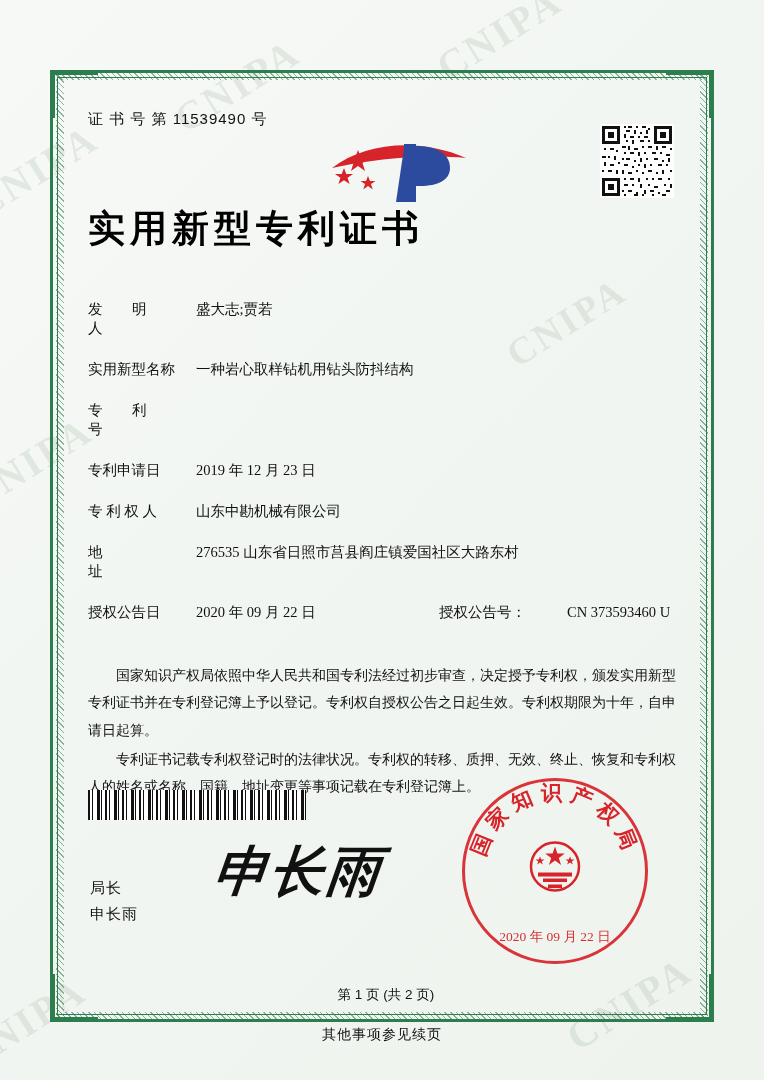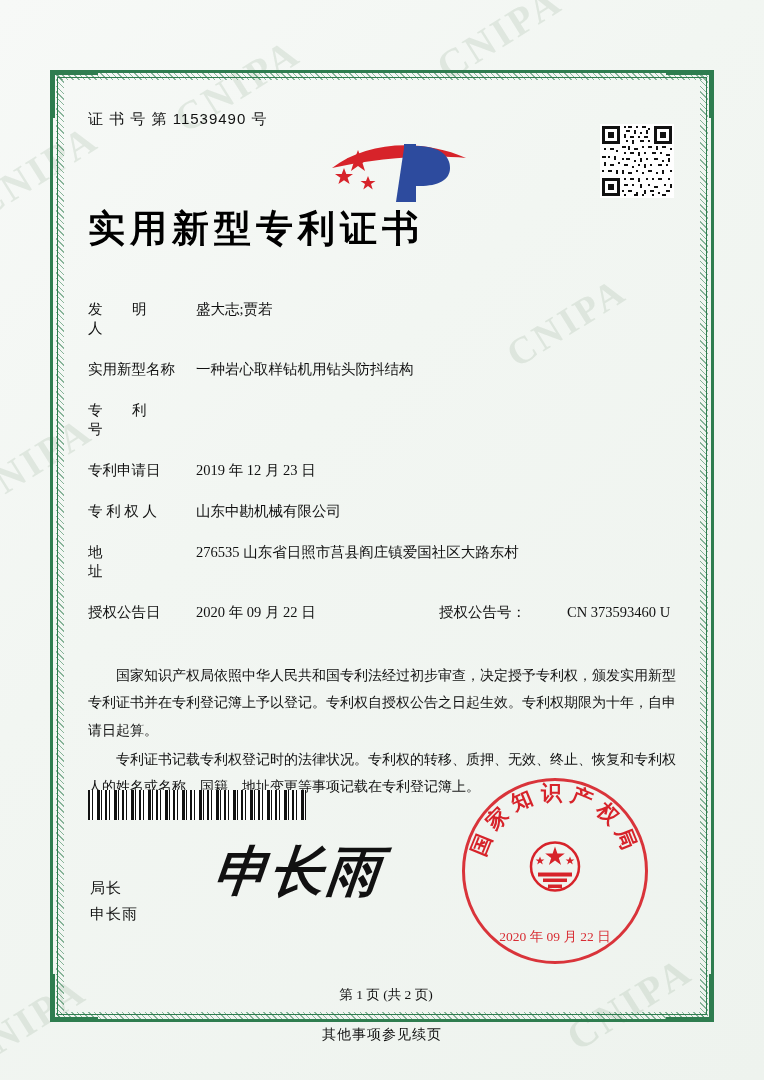--- a/index.html
+++ b/index.html
@@ -248,21 +248,21 @@
     left: 50%; top: 50%;
     transform: translate(-50%,-52%);
     width: 74px; height: 74px;
   }
 
   .page-num {
     position: absolute;
     left: 8px; right: 0;
     top: 876px;
     text-align: center;
-    font-family: Liberation Serif, serif;
+    font-family: Liberation Sans, sans-serif;
     font-size: 13.5px;
     color: #111;
   }
   .footer-note {
     position: absolute;
     left: 0; right: 0;
     bottom: -44px;
     text-align: center;
     font-family: "DejaVu Sans", "Liberation Sans", sans-serif;
     font-size: 14px;

